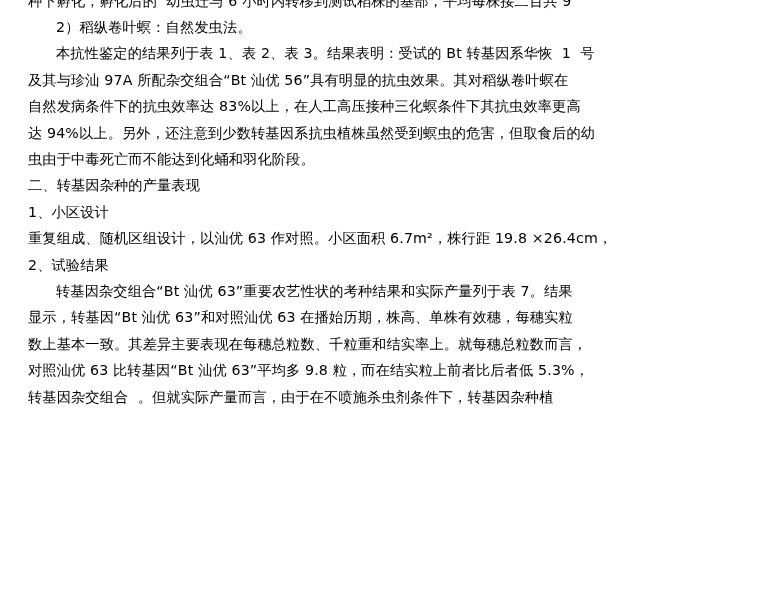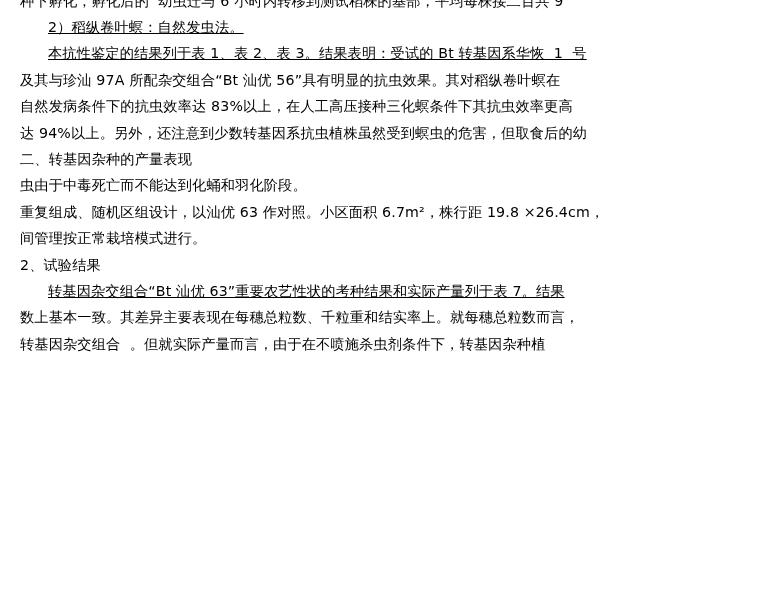--- a/index.html
+++ b/index.html
@@ -12,21 +12,21 @@
     height: 598px;
     font-family: "DejaVu Sans", "Liberation Sans", sans-serif;
     color: #000000;
     overflow: hidden;
   }
   #page {
     position: relative;
     width: 772px;
     height: 598px;
     box-sizing: border-box;
-    padding: 0 26px 0 20px;
+    padding: 0 26px 0 28px;
   }
   .line {
     font-size: 14.2px;
     line-height: 26.4px;
     letter-spacing: 0.15px;
     white-space: pre-wrap;
     word-break: break-all;
     text-align: justify;
   }
   .clipped-top {
@@ -37,42 +37,44 @@
     position: relative;
   }
   .clipped-top span {
     position: absolute;
     top: -12px;
     left: 0;
     line-height: 26.4px;
     font-size: 14.2px;
     white-space: pre;
   }
-  .indent2 { text-indent: 28px; text-decoration: underline; }
+  .indent2 { text-indent: 28px; }
 </style>
 </head>
 <body>
 
 <div id="page">
 
   <div class="line clipped-top">
     <span>种下孵化，孵化后的  幼虫迁与 6 小时内转移到测试稻株的基部，平均每株接二百共 9</span>
   </div>
 
   <div class="line indent2">2）稻纵卷叶螟：自然发虫法。</div>
   <div class="line indent2">本抗性鉴定的结果列于表 1、表 2、表 3。结果表明：受试的 Bt 转基因系华恢  1  号</div>
   <div class="line">及其与珍汕 97A 所配杂交组合“Bt 汕优 56”具有明显的抗虫效果。其对稻纵卷叶螟在</div>
   <div class="line">自然发病条件下的抗虫效率达 83%以上，在人工高压接种三化螟条件下其抗虫效率更高</div>
   <div class="line">达 94%以上。另外，还注意到少数转基因系抗虫植株虽然受到螟虫的危害，但取食后的幼</div>
+  <div class="line">虫由于中毒死亡而不能达到化蛹和羽化阶段。</div>
   <div class="line">二、转基因杂种的产量表现</div>
-  <div class="line">虫由于中毒死亡而不能达到化蛹和羽化阶段。</div>
+  <div class="line">1、小区设计</div>
   <div class="line">重复组成、随机区组设计，以汕优 63 作对照。小区面积 6.7m²，株行距 19.8 ×26.4cm，</div>
-  <div class="line">间管理按正常栽培模式进行。</div>
   <div class="line">2、试验结果</div>
   <div class="line indent2">转基因杂交组合“Bt 汕优 63”重要农艺性状的考种结果和实际产量列于表 7。结果</div>
+  <div class="line">显示，转基因“Bt 汕优 63”和对照汕优 63 在播始历期，株高、单株有效穗，每穗实粒</div>
   <div class="line">数上基本一致。其差异主要表现在每穗总粒数、千粒重和结实率上。就每穗总粒数而言，</div>
+  <div class="line">对照汕优 63 比转基因“Bt 汕优 63”平均多 9.8 粒，而在结实粒上前者比后者低 5.3%，</div>
   <div class="line">转基因杂交组合  。但就实际产量而言，由于在不喷施杀虫剂条件下，转基因杂种植</div>
 
   <div class="line">
     
   </div>
 
 </div>
 
 </body></html>

